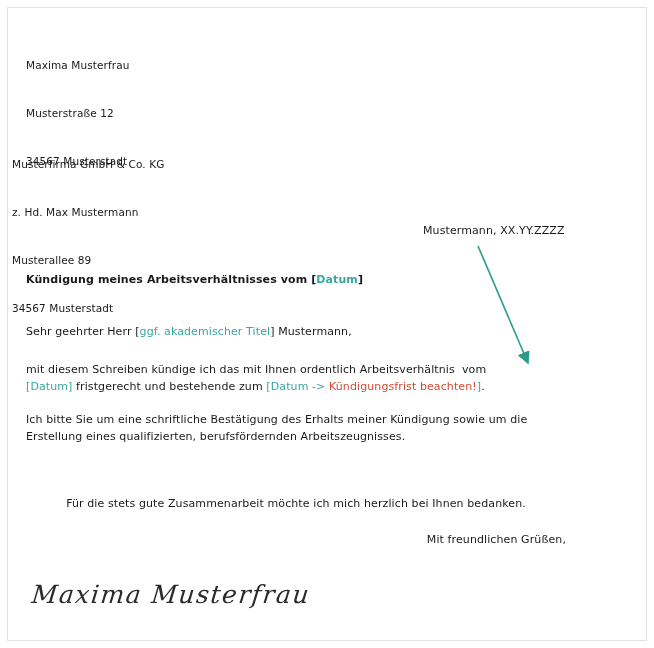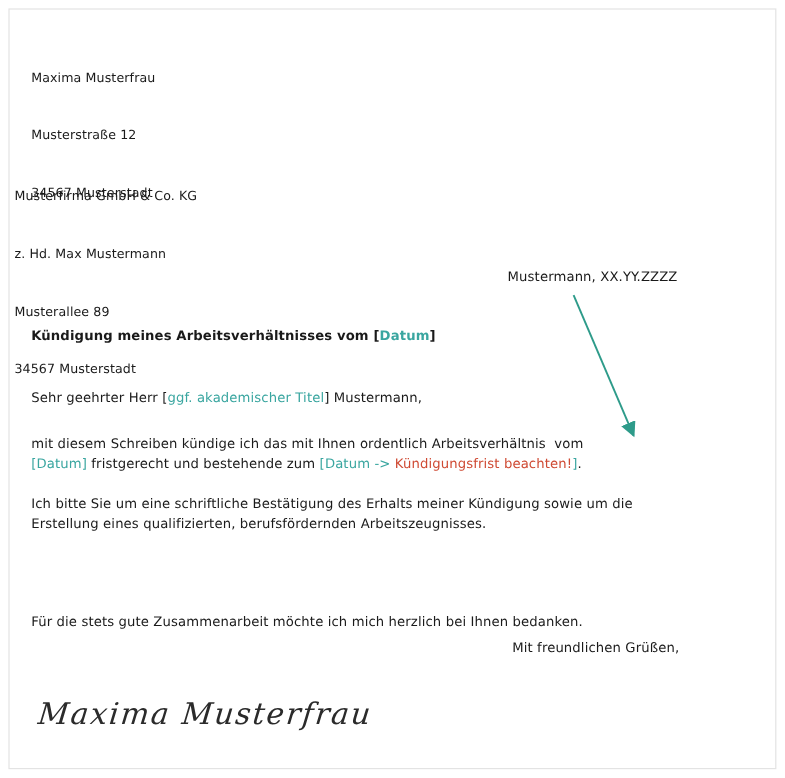--- a/index.html
+++ b/index.html
@@ -81,21 +81,21 @@
   
   .para {
     left: 18px;
     font-size: 11px;
     line-height: 17px;
     width: 540px;
   }
   .p1 { top: 353px; width: 520px; }
   .p2 { top: 403px; width: 560px; }
   .p3 { top: 452px; }
-  .p4 { top: 502px; }
+  .p4 { top: 487px; text-align: center; }
   .p5 { top: 523px; text-align: right; }
 
   .ph {
     color: #3aa6a0;
   }
   .warn {
     color: #cf4a33;
   }
 
   

